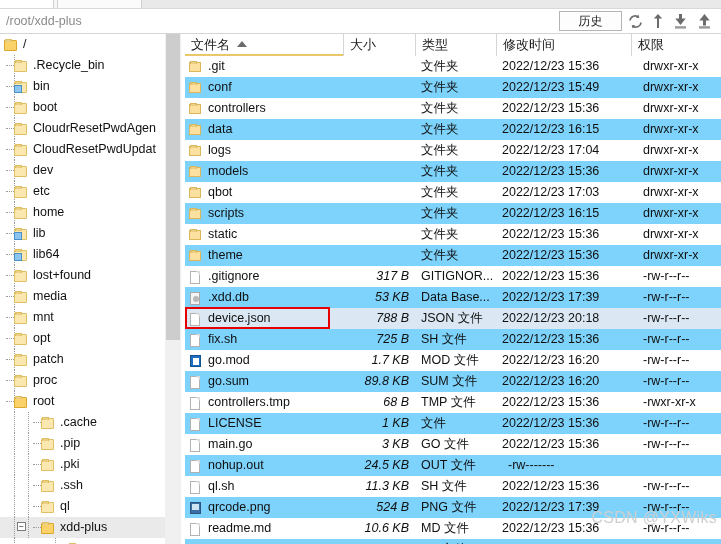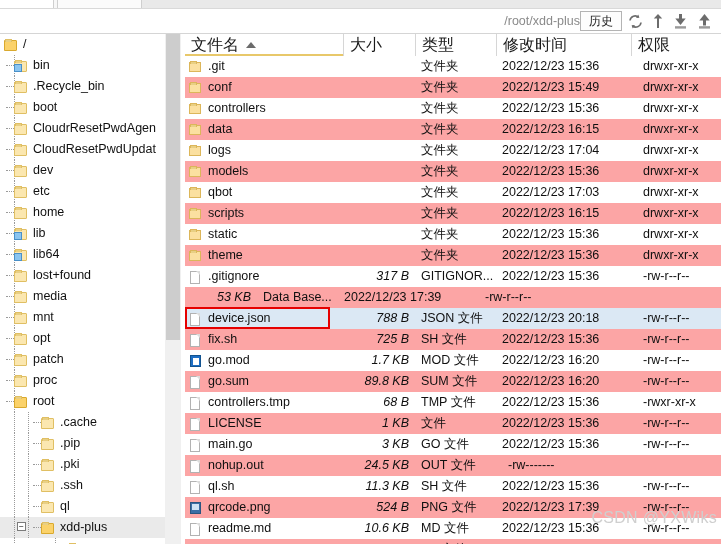--- a/index.html
+++ b/index.html
@@ -27,24 +27,24 @@
 
   
   .addressbar {
     position: absolute; left: 0; top: 9px; width: 721px; height: 25px;
     background: #ffffff; border-bottom: 1px solid #d5d5d5;
     display: flex; align-items: center;
   }
   .path-input {
     flex: 1; height: 25px; line-height: 25px; padding-left: 6px;
     color: #8a8a8a; font-size: 12.5px;
-    white-space: nowrap; overflow: hidden; text-align: right;
+    white-space: nowrap; overflow: hidden;
   }
   .history-btn {
-    width: 42px; height: 20px; margin-right: 5px;
+    width: 63px; height: 20px; margin-right: 5px;
     border: 1px solid #b4b4b4; background: #fdfdfd;
     font-size: 12px; color: #222; text-align: center; line-height: 18px;
     cursor: default;
   }
   .tb-icons { display: flex; align-items: center; gap: 7px; padding-right: 8px; }
   .tb-icons svg { display: block; }
 
   
   .tree-pane {
     position: absolute; left: 0; top: 34px; width: 181px; height: 510px;
@@ -106,21 +106,21 @@
   .list-pane {
     position: absolute; left: 185px; top: 34px; width: 536px; height: 510px;
     background: #ffffff; overflow: hidden;
   }
   .list-header {
     position: relative; height: 22px; border-bottom: 1px solid #ffffff;
     background: #ffffff; display: flex; align-items: center;
   }
   .hcell {
     position: relative; height: 22px; line-height: 22px;
-    font-size: 16px; color: #1a1a1a; padding-left: 6px;
+    font-size: 13px; color: #1a1a1a; padding-left: 6px;
     white-space: nowrap; overflow: hidden;
   }
   .hcell + .hcell { border-left: 1px solid #d6d6d6; }
   .hcell .sortarrow {
     display: inline-block; margin-left: 7px; position: relative; top: -2px;
     width: 0; height: 0; border-left: 5px solid transparent;
     border-right: 5px solid transparent; border-bottom: 6px solid #6b6b6b;
   }
   .hcell.sorted:after {
     content: ""; position: absolute; left: 0; bottom: 0; width: 100%;
@@ -129,21 +129,21 @@
   .c-name { width: 158px; }
   .c-size { width: 72px; }
   .c-type { width: 81px; }
   .c-time { width: 135px; }
   .c-perm { flex: 1; }
 
   .row {
     display: flex; height: 21px; align-items: center;
     font-size: 12.5px; color: #101010; white-space: nowrap;
   }
-  .row.alt { background: #fca5a5; }
+  .row.alt { background: #7dd3fc; }
   .row.hl { background: #dbe8f4; }
   .cell { height: 21px; line-height: 21px; overflow: hidden; }
   .cell.name { width: 158px; display: flex; align-items: center; padding-left: 4px; }
   .cell.size { width: 72px; text-align: right; padding-right: 6px; font-style: italic; }
   .cell.type { width: 81px; padding-left: 6px; }
   .cell.time { width: 135px; padding-left: 6px; }
   .cell.perm { flex: 1; padding-left: 12px; }
 
   .ficon { position: relative; width: 13px; height: 15px; flex: 0 0 13px; margin-right: 6px; }
   .ficon.dir i {
@@ -248,32 +248,32 @@
     <div id="tree-root">
         <div class="node">
           <span class="folder open" style="margin-left:4px">
             <i></i>
           </span>
           <span class="node-label">/</span>
         </div>
         <div class="node">
           <span class="vline" style="left:14px;top:0;height:21px"></span>
           <span class="dots" style="left:6px;top:10px;width:8px"></span>
+          <span class="folder" style="margin-left:14px">
+            <i></i>
+          </span>
+          <span class="node-label">.Recycle_bin</span>
+        </div>
+        <div class="node">
+          <span class="vline" style="left:14px;top:0;height:21px"></span>
+          <span class="dots" style="left:6px;top:10px;width:8px"></span>
           <span class="folder link" style="margin-left:14px">
             <i></i>
           </span>
           <span class="node-label">bin</span>
-        </div>
-        <div class="node">
-          <span class="vline" style="left:14px;top:0;height:21px"></span>
-          <span class="dots" style="left:6px;top:10px;width:8px"></span>
-          <span class="folder" style="margin-left:14px">
-            <i></i>
-          </span>
-          <span class="node-label">.Recycle_bin</span>
         </div>
         <div class="node">
           <span class="vline" style="left:14px;top:0;height:21px"></span>
           <span class="dots" style="left:6px;top:10px;width:8px"></span>
           <span class="folder" style="margin-left:14px">
             <i></i>
           </span>
           <span class="node-label">boot</span>
         </div>
         <div class="node">
@@ -592,20 +592,26 @@
               <i></i>
             </span>
             <span>.gitignore</span>
           </div>
           <div class="cell size">317 B</div>
           <div class="cell type">GITIGNOR...</div>
           <div class="cell time">2022/12/23 15:36</div>
           <div class="cell perm">-rw-r--r--</div>
         </div>
         <div class="row alt">
+          <div class="cell name">
+            <span class="ficon db">
+              <i></i>
+            </span>
+            <span>.xdd.db</span>
+          </div>
           <div class="cell size">53 KB</div>
           <div class="cell type">Data Base...</div>
           <div class="cell time">2022/12/23 17:39</div>
           <div class="cell perm">-rw-r--r--</div>
         </div>
         <div class="row hl">
           <div class="cell name">
             <span class="ficon doc">
               <i></i>
             </span>

